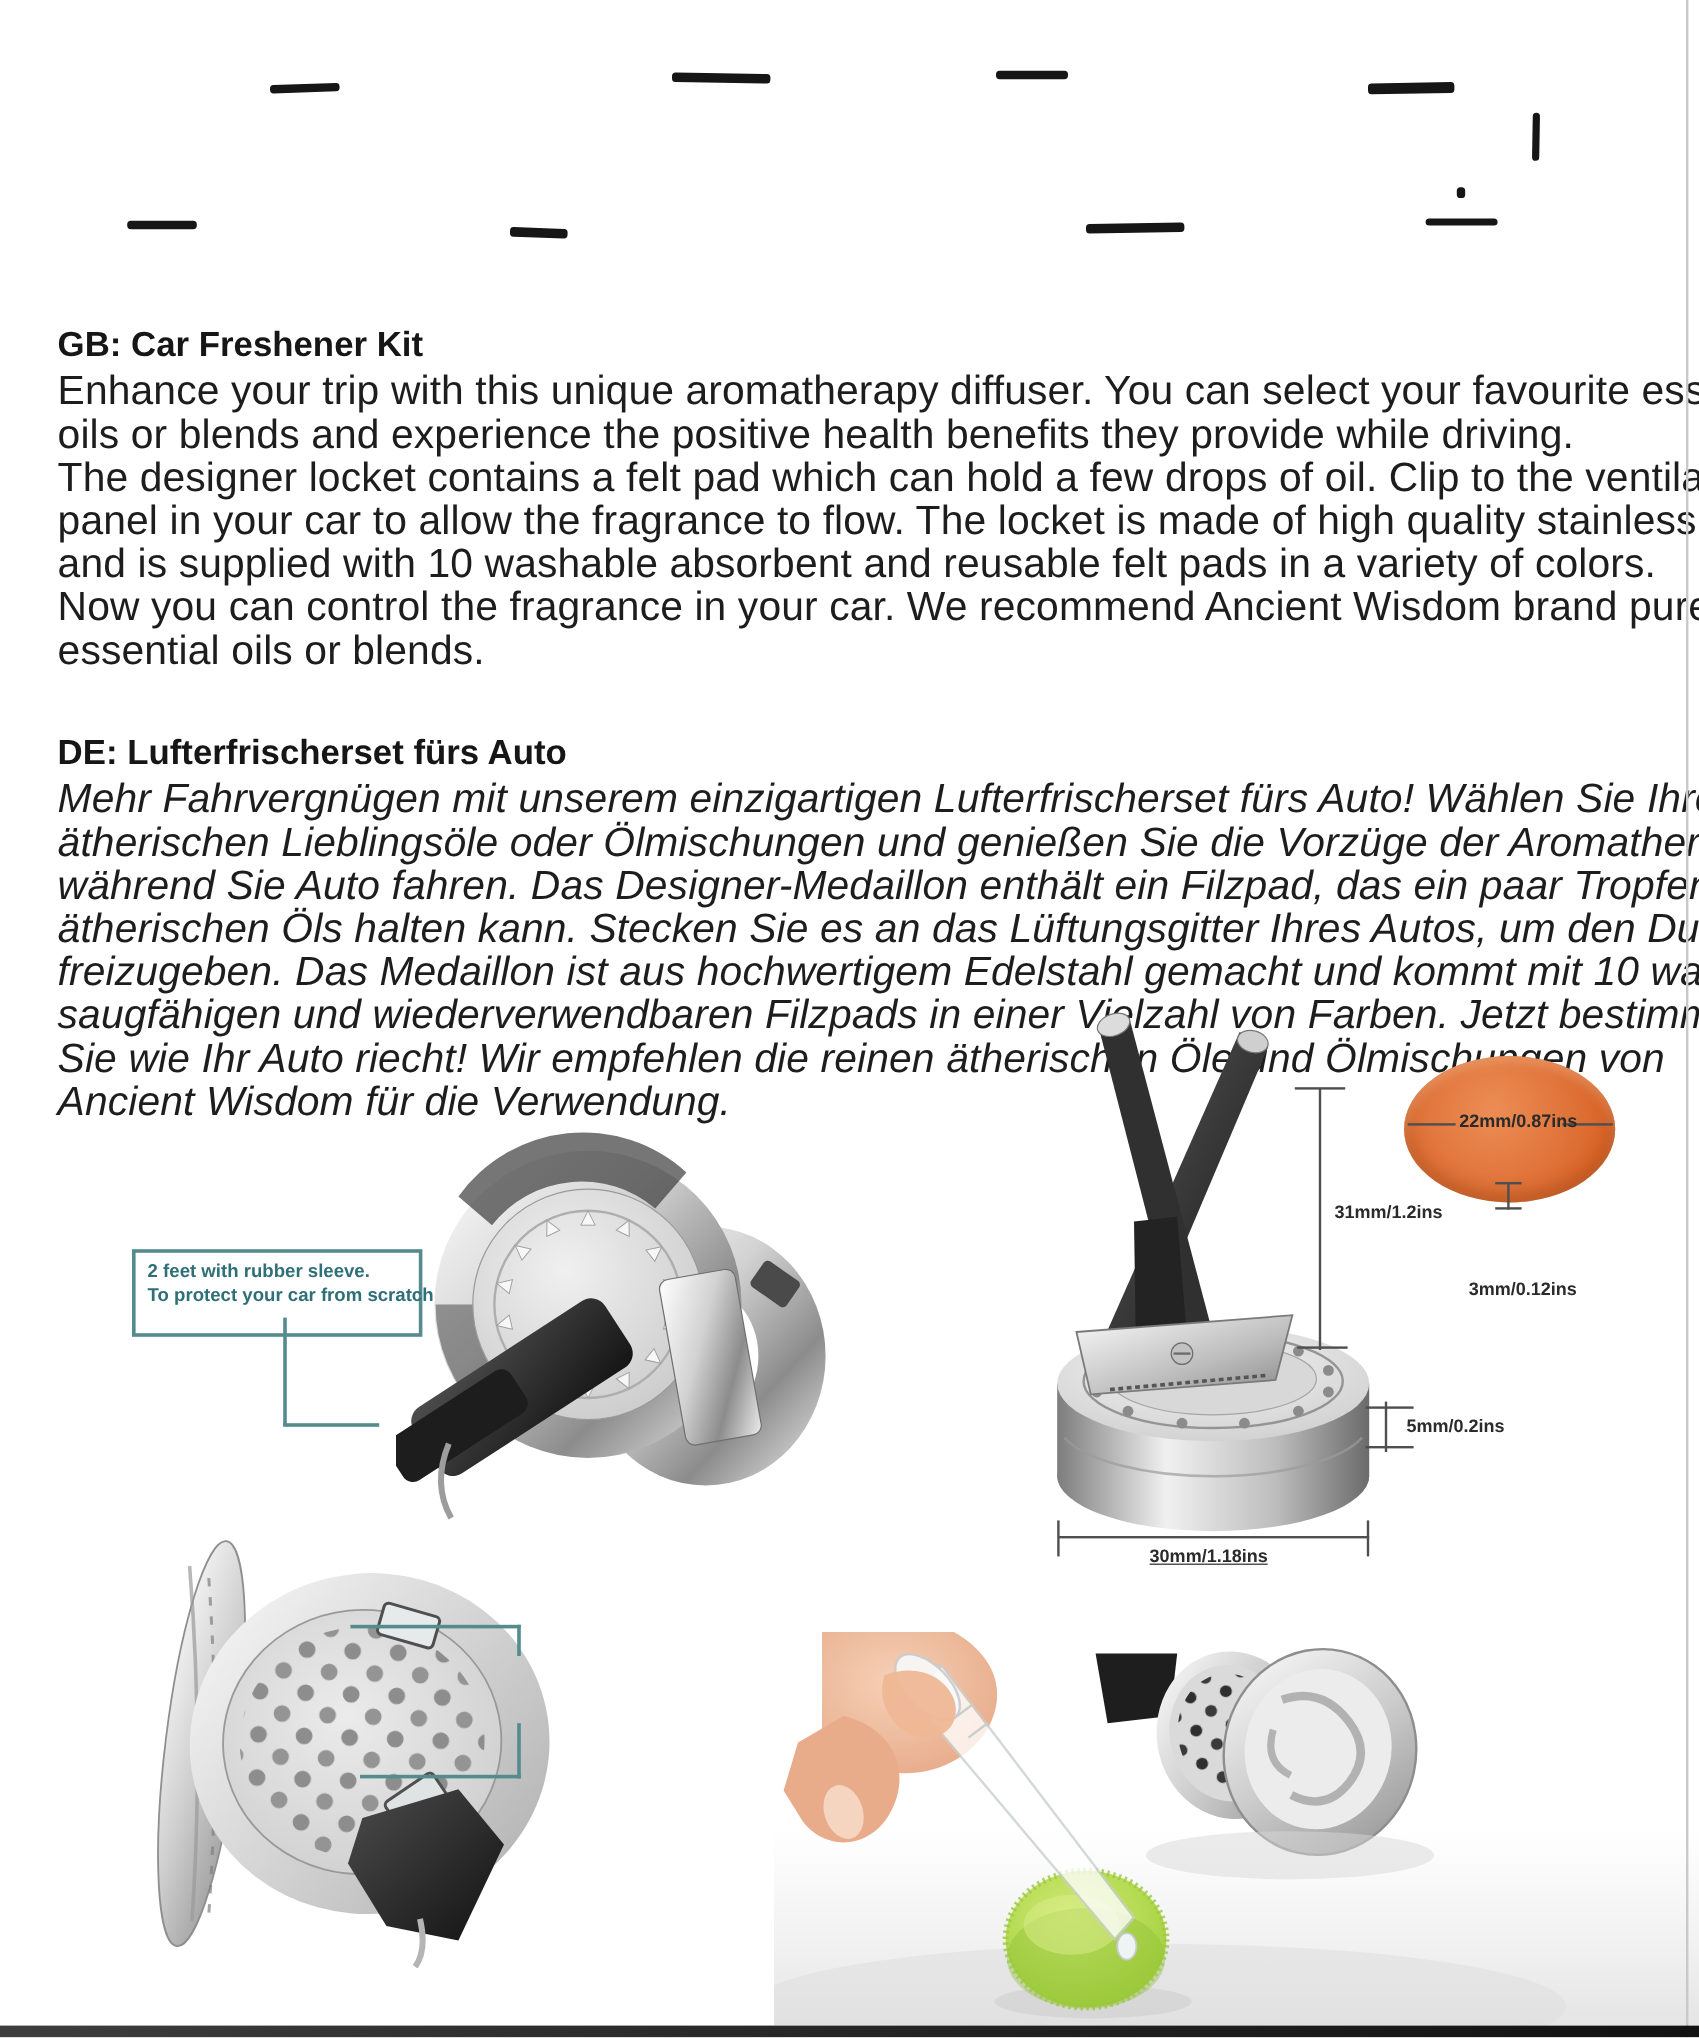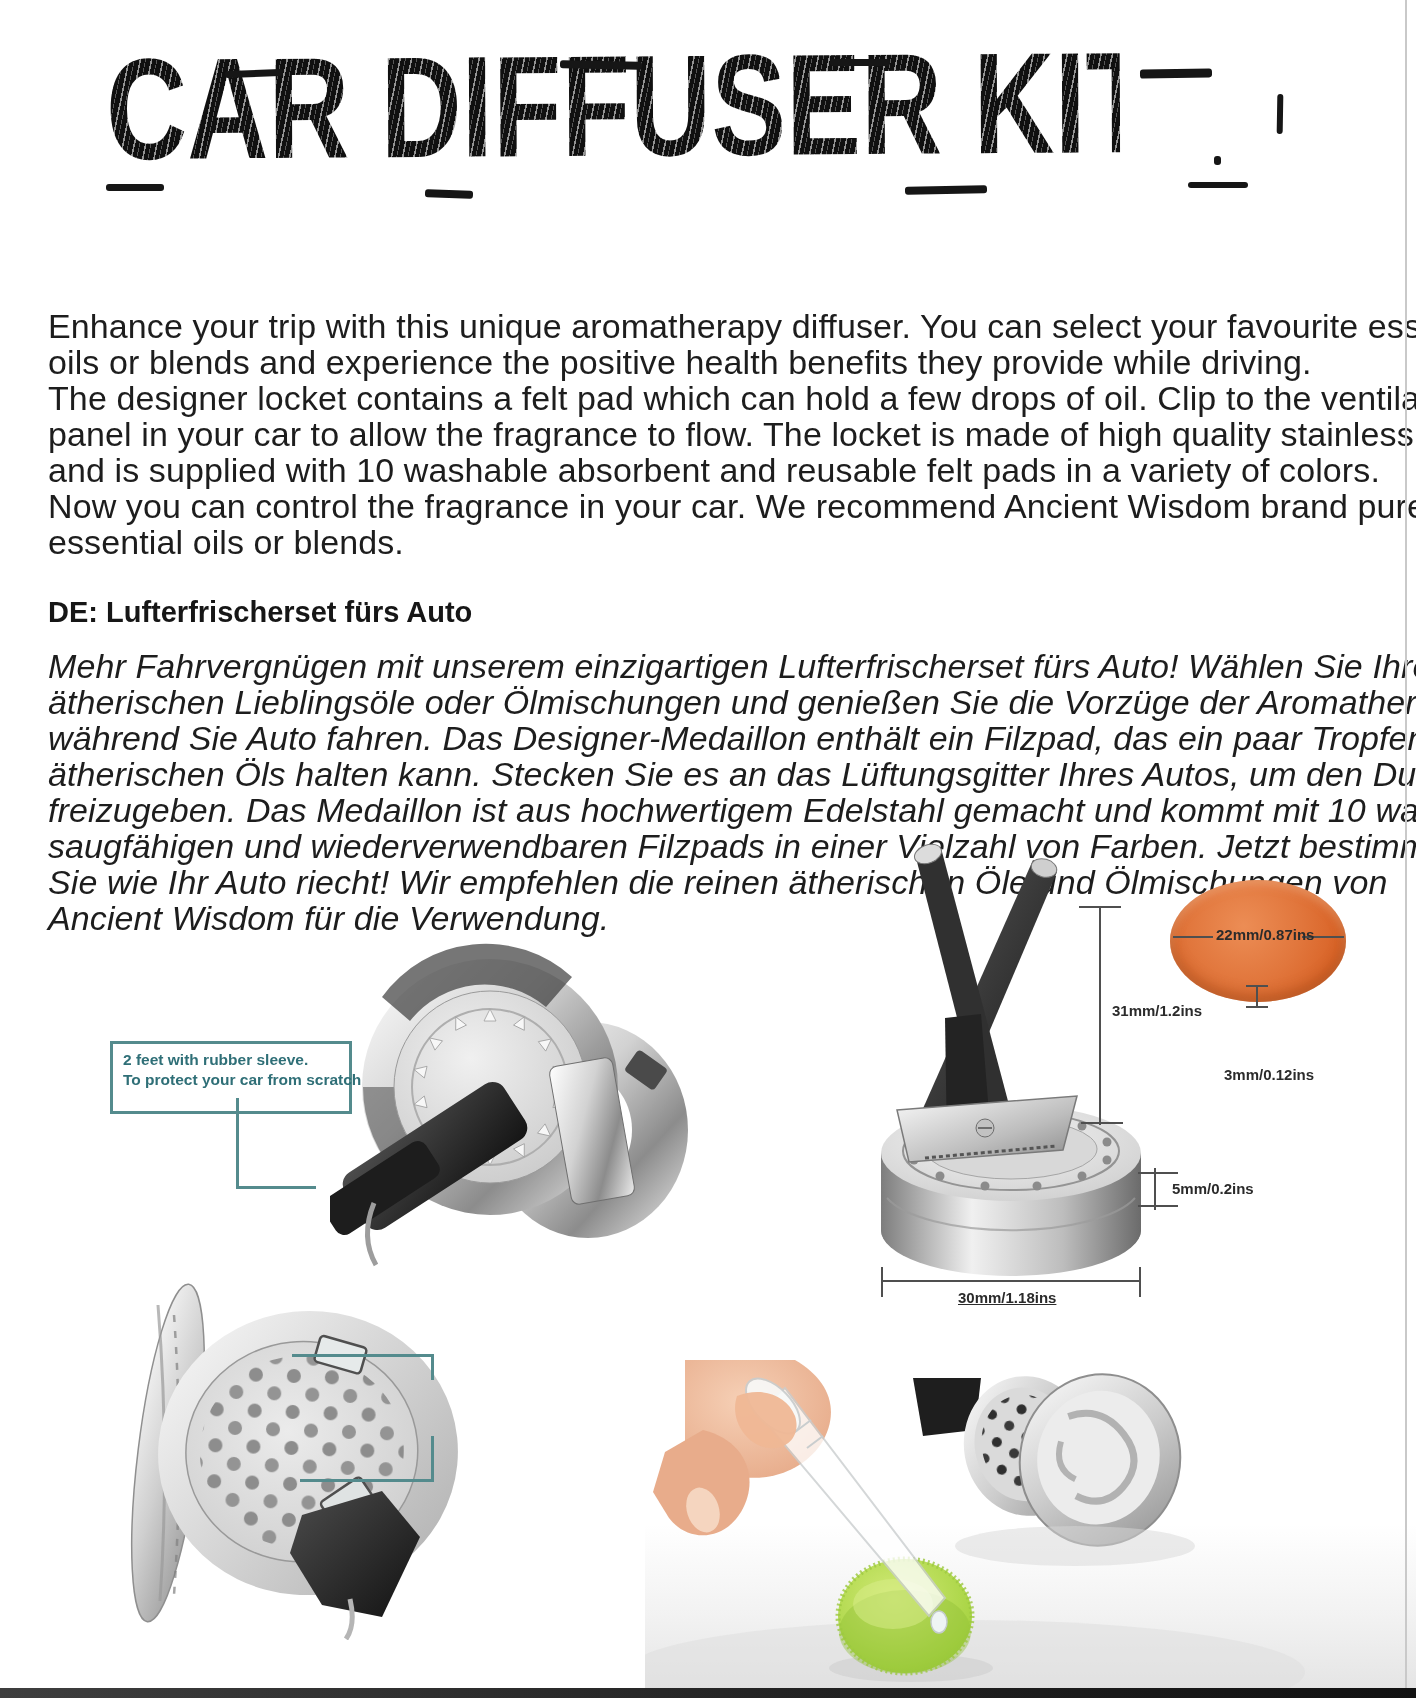--- a/index.html
+++ b/index.html
@@ -30,44 +30,42 @@
     box-shadow:inset 0 -6px 14px rgba(140,60,15,.45), inset 0 4px 10px rgba(255,200,160,.5);
   }
   .edge-line { position:absolute; background:#c9c9c9; }
   .bottom-bar { position:absolute; background:linear-gradient(90deg,#3e3e3e 0%, #232323 55%, #121212 100%); }
 </style>
 </head>
 <body>
 
 <div id="page">
 
-  <div class="abs" style="left:106px; top:36px; width:1300px; height:152px;">
-    <div class="title-text">CAR DIFFUSER KIT</div>
-  </div>
 
   <div class="smudge" style="left:225px; top:70px; width:58px; height:7px; transform:rotate(-2deg);"></div>
   <div class="smudge" style="left:560px; top:61px; width:82px; height:8px; transform:rotate(1deg);"></div>
   <div class="smudge" style="left:830px; top:59px; width:60px; height:7px;"></div>
   <div class="smudge" style="left:1140px; top:69px; width:72px; height:9px; transform:rotate(-1deg);"></div>
   <div class="smudge" style="left:106px; top:184px; width:58px; height:7px;"></div>
   <div class="smudge" style="left:425px; top:190px; width:48px; height:8px; transform:rotate(2deg);"></div>
   <div class="smudge" style="left:905px; top:186px; width:82px; height:8px; transform:rotate(-1deg);"></div>
   <div class="smudge" style="left:1188px; top:182px; width:60px; height:6px;"></div>
   <div class="smudge" style="left:1277px; top:94px; width:6px; height:40px; transform:rotate(1deg);"></div>
   <div class="smudge" style="left:1214px; top:156px; width:7px; height:9px;"></div>
 
+  <div class="heading" style="left:48px; top:272px;">GB: Car Freshener Kit</div>
   <div class="body-text" style="left:48px; top:308px;">Enhance your trip with this unique aromatherapy diffuser. You can select your favourite essential
 oils or blends and experience the positive health benefits they provide while driving.
 The designer locket contains a felt pad which can hold a few drops of oil. Clip to the ventilation
 panel in your car to allow the fragrance to flow. The locket is made of high quality stainless steel
 and is supplied with 10 washable absorbent and reusable felt pads in a variety of colors.
 Now you can control the fragrance in your car. We recommend Ancient Wisdom brand pure
 essential oils or blends.</div>
 
-  <div class="heading" style="left:48px; top:596px;">DE: Lufterfrischerset fürs Auto</div>
+  <div class="heading" style="left:48px; top:612px;">DE: Lufterfrischerset fürs Auto</div>
   <div class="body-text" style="left:48px; top:648px;font-style:italic;">Mehr Fahrvergnügen mit unserem einzigartigen Lufterfrischerset fürs Auto! Wählen Sie Ihre
 ätherischen Lieblingsöle oder Ölmischungen und genießen Sie die Vorzüge der Aromatherapie
 während Sie Auto fahren. Das Designer-Medaillon enthält ein Filzpad, das ein paar Tropfen
 ätherischen Öls halten kann. Stecken Sie es an das Lüftungsgitter Ihres Autos, um den Duft
 freizugeben. Das Medaillon ist aus hochwertigem Edelstahl gemacht und kommt mit 10 waschbaren,
 saugfähigen und wiederverwendbaren Filzpads in einer Vielzahl von Farben. Jetzt bestimmen
 Sie wie Ihr Auto riecht! Wir empfehlen die reinen ätherischen Öle und Ölmischungen von
 Ancient Wisdom für die Verwendung.</div>
 
   <svg class="abs" style="left:330px; top:935px;" width="380" height="345" viewBox="0 0 380 345">

